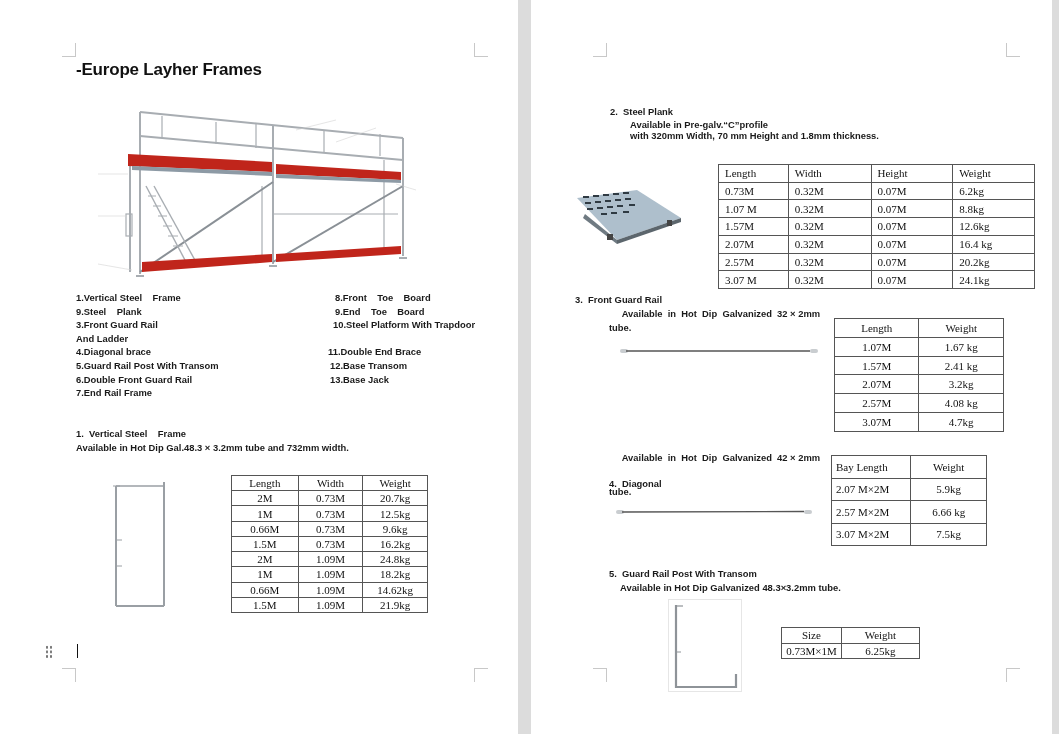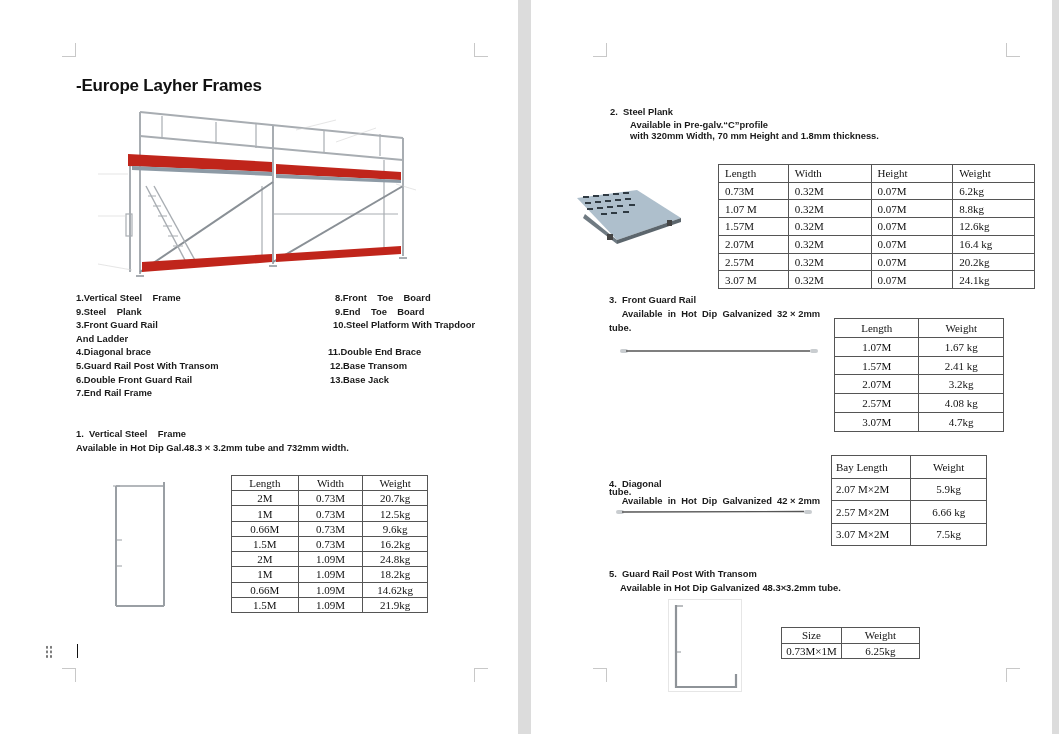--- a/index.html
+++ b/index.html
@@ -35,21 +35,21 @@
 </style>
 </head>
 <body>
 
 <div class="page" id="page-left">
   <div class="corner c-tl" style="left:62px;top:43px;"></div>
   <div class="corner c-tr" style="left:474px;top:43px;"></div>
   <div class="corner c-bl" style="left:62px;top:668px;"></div>
   <div class="corner c-br" style="left:474px;top:668px;"></div>
 
-  <div class="abs title" style="left:76px;top:76px;">-Europe Layher Frames</div>
+  <div class="abs title" style="left:76px;top:60px;">-Europe Layher Frames</div>
 
   <div class="abs" style="left:96px;top:104px;width:320px;height:180px;">
     <svg width="320" height="180" viewBox="0 0 320 180">
       <g stroke="#a8adb2" stroke-width="2" fill="none">
 
         <line x1="44" y1="8" x2="44" y2="170"></line>
         <line x1="177" y1="22" x2="177" y2="160"></line>
         <line x1="307" y1="34" x2="307" y2="152"></line>
         <line x1="34" y1="60" x2="34" y2="168"></line>
 
@@ -291,21 +291,21 @@
   </tr>
   <tr>
     <td>3.07 M</td>
     <td>0.32M</td>
     <td>0.07M</td>
     <td>24.1kg</td>
   </tr>
 </tbody>
   </table>
 
-<div class="abs sec-head" style="left:609px;top:294px;">3.  Front Guard Rail</div>
+<div class="abs sec-head" style="left:575px;top:294px;">3.  Front Guard Rail</div>
 <div class="abs sec-head" style="left:609px;top:308px;">     Available  in  Hot  Dip  Galvanized  32 × 2mm</div>
 <div class="abs sec-head" style="left:609px;top:322px;">tube.</div>
 <div class="abs" style="left:620px;top:348px;width:198px;height:6px;">
   <svg width="198" height="6" viewBox="0 0 198 6">
     <rect x="0" y="1" width="8" height="4" fill="#c9cdd0" rx="2"></rect>
     <line x1="6" y1="3" x2="190" y2="3" stroke="#555" stroke-width="1.3"></line>
     <rect x="190" y="1" width="8" height="4" fill="#c9cdd0" rx="2"></rect>
   </svg>
 </div>
 <table class="spec" style="left:834px;top:318px;width:170px;height:114px;">
@@ -335,21 +335,21 @@
     <td class="c">4.08 kg</td>
   </tr>
   <tr>
     <td class="c">3.07M</td>
     <td class="c">4.7kg</td>
   </tr>
 </tbody>
   </table>
 
 <div class="abs sec-head" style="left:609px;top:458px;margin-top:20px;">4.  Diagonal</div>
-<div class="abs sec-head" style="left:609px;top:495px;">     Available  in  Hot  Dip  Galvanized  42 × 2mm</div>
+<div class="abs sec-head" style="left:609px;top:452px;">     Available  in  Hot  Dip  Galvanized  42 × 2mm</div>
 <div class="abs sec-head" style="left:609px;top:486px;">tube.</div>
 <div class="abs" style="left:616px;top:509px;width:196px;height:6px;">
   <svg width="196" height="6" viewBox="0 0 196 6">
     <rect x="0" y="1" width="8" height="4" fill="#c9cdd0" rx="2"></rect>
     <line x1="6" y1="3" x2="188" y2="2.5" stroke="#555" stroke-width="1.4"></line>
     <rect x="188" y="1" width="8" height="4" fill="#c9cdd0" rx="2"></rect>
   </svg>
 </div>
 <table class="spec" style="left:831px;top:455px;width:156px;height:91px;">
   <colgroup>

